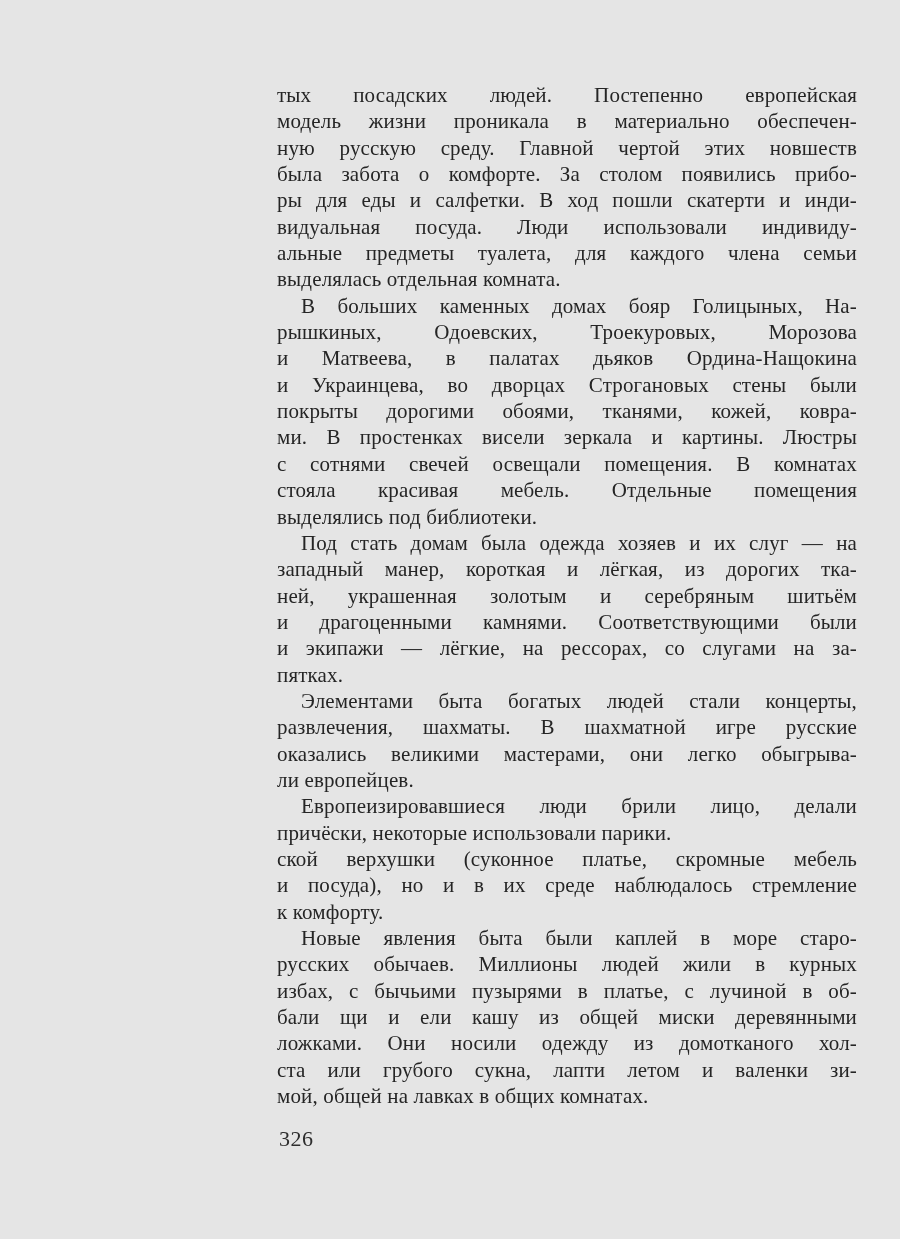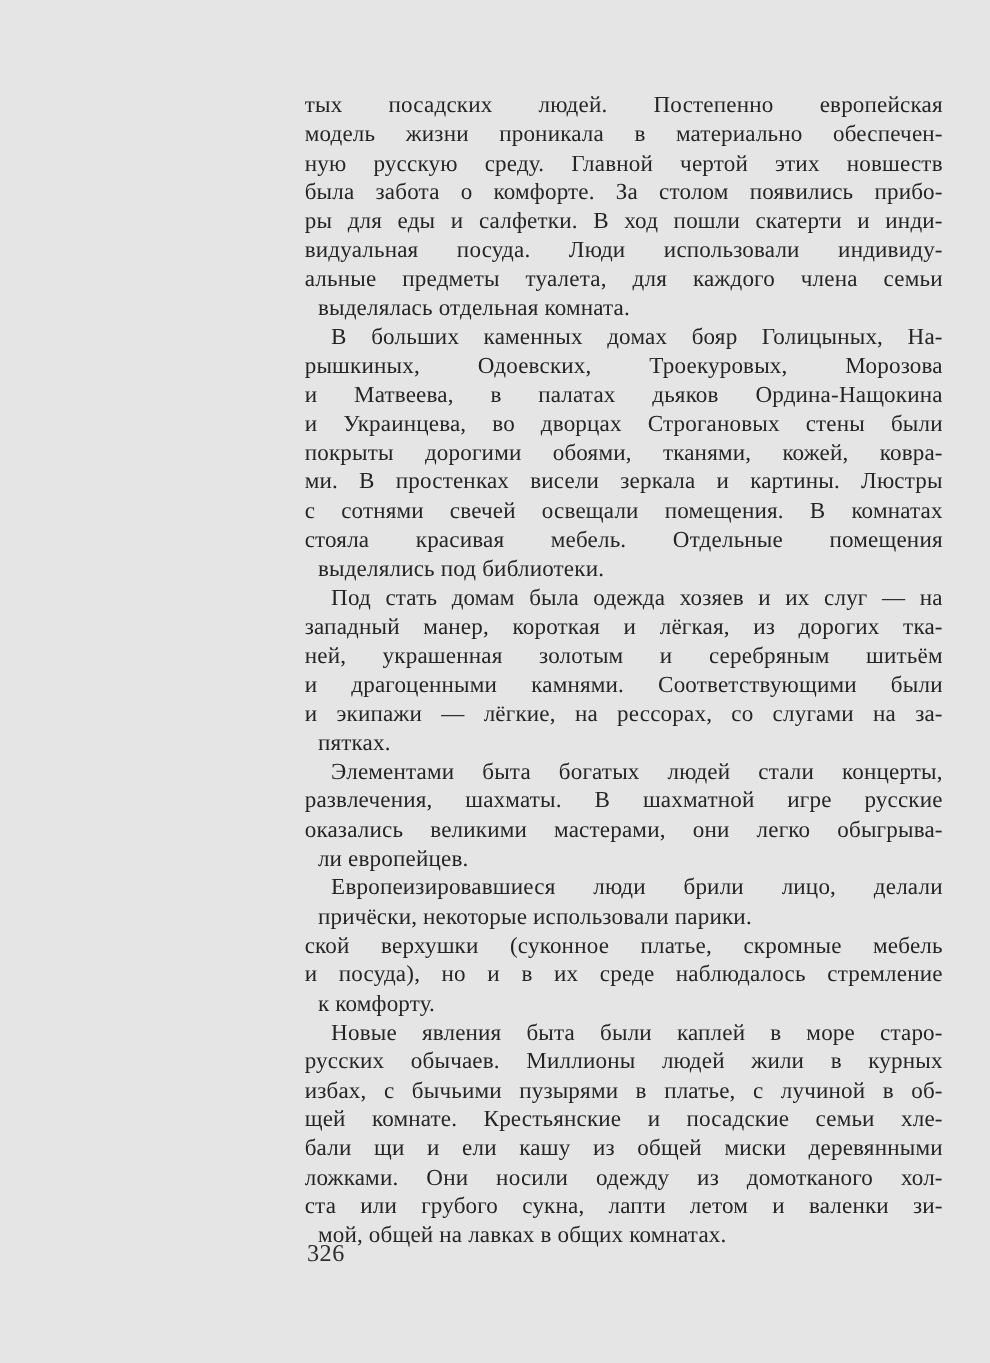--- a/index.html
+++ b/index.html
@@ -28,21 +28,20 @@
   .text-line {
     height: 26.35px;
     text-align: justify;
     text-align-last: justify;
     white-space: nowrap; 
   }
   
   .text-line { white-space: normal; overflow: hidden; }
   .text-line.last-line {
     text-align-last: left;
-    margin-left: 12px;
   }
   .text-line.indent-line {
     text-indent: 24px;
   }
   .page-number {
     position: absolute;
     left: 279px;
     top: 1126px;
     font-size: 22px;
     line-height: 26px;
@@ -96,21 +95,20 @@
       </div>
       <div>
         <div class="text-line">ской верхушки (суконное платье, скромные мебель</div>
         <div class="text-line">и посуда), но и в их среде наблюдалось стремление</div>
         <div class="text-line last-line">к комфорту.</div>
       </div>
       <div>
         <div class="text-line indent-line">Новые явления быта были каплей в море старо-</div>
         <div class="text-line">русских обычаев. Миллионы людей жили в курных</div>
         <div class="text-line">избах, с бычьими пузырями в платье, с лучиной в об-</div>
-        <div class="text-line">щей комнате. Крестьянские и посадские семьи хле-</div>
         <div class="text-line">бали щи и ели кашу из общей миски деревянными</div>
         <div class="text-line">ложками. Они носили одежду из домотканого хол-</div>
         <div class="text-line">ста или грубого сукна, лапти летом и валенки зи-</div>
         <div class="text-line last-line">мой, общей на лавках в общих комнатах.</div>
       </div>
     </div>
   <div class="page-number">326</div>
 </div>
 
 </body></html>

